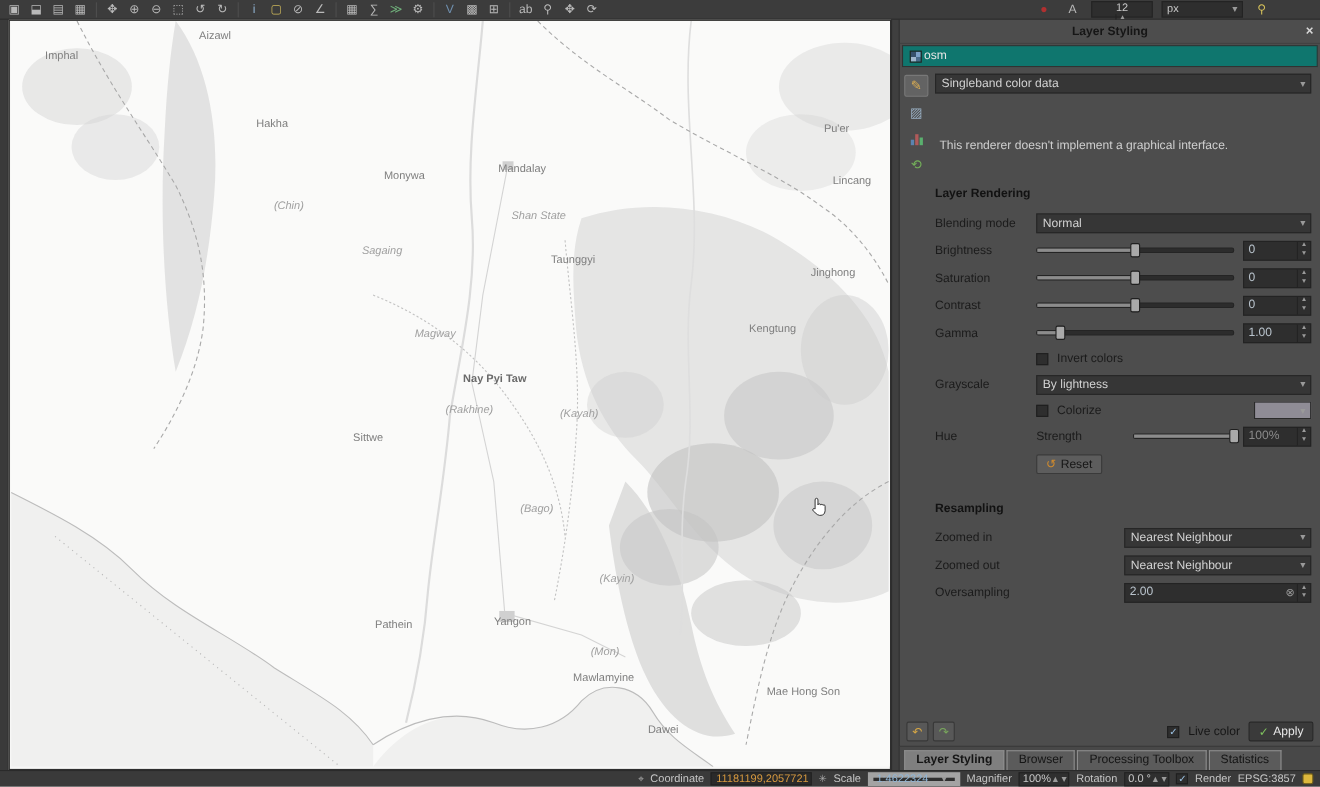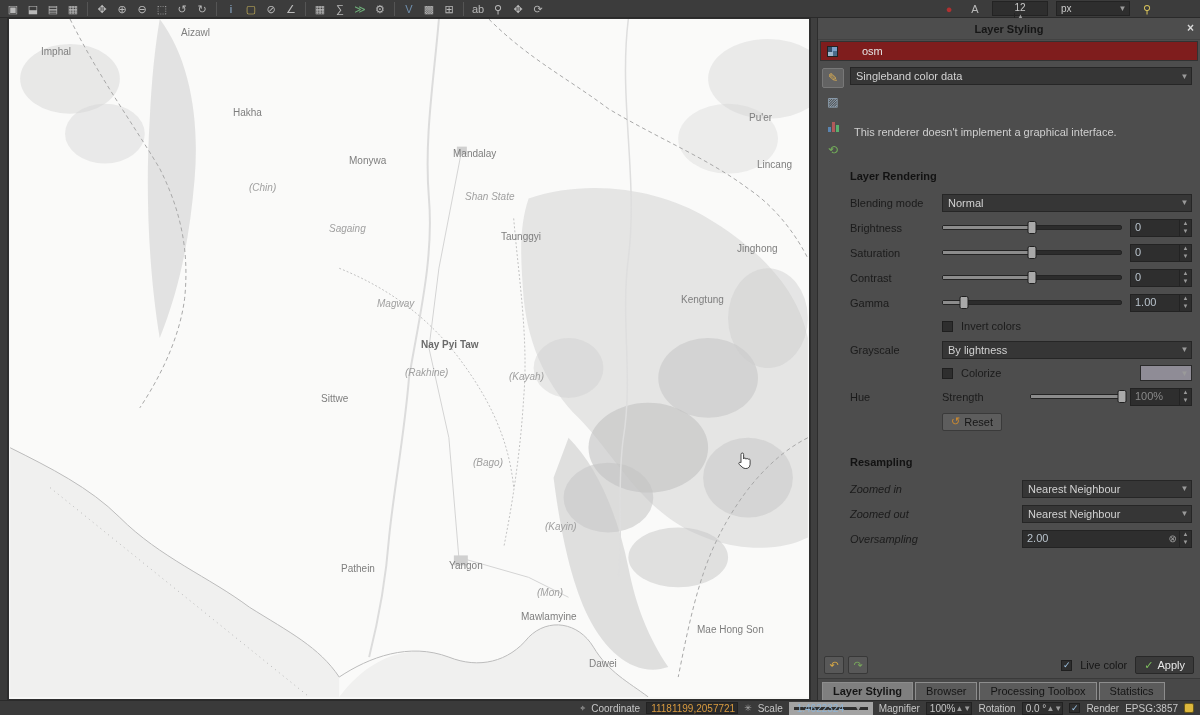--- a/index.html
+++ b/index.html
@@ -32,22 +32,22 @@
   .mlabel.capital { color:#6a6a6a; font-weight:bold; }
   .cursor { position:absolute; left:727px; top:432px; }
   .splitter { width:8px; background:#3f3f3f; border-left:1px solid #2d2d2d; border-right:1px solid #2d2d2d; }
 
   
   .right { flex:1; display:flex; flex-direction:column; background:#4d4d4d; min-width:0; }
   .panel-title { height:22px; display:flex; align-items:center; justify-content:center;
                  position:relative; color:#161616; font-size:11px; font-weight:bold;
                  border-bottom:1px solid #424242; flex:0 0 22px; }
   .panel-close { position:absolute; right:6px; top:3px; color:#d8d8d8; font-size:12px; cursor:default; }
-  .layer-row { height:20px; margin:1px 2px; background:#7f1d1d; border:1px solid #323232;
-               display:flex; align-items:center; gap:24px; padding:0 6px; flex:0 0 20px;text-align:right; }
+  .layer-row { height:20px; margin:1px 2px; background:#0f766e; border:1px solid #323232;
+               display:flex; align-items:center; gap:2px; padding:0 6px; flex:0 0 20px;text-align:right; }
   .raster-ic { width:11px; height:11px; background:
       conic-gradient(#7ca0c7 25%, #4a6b8a 0 50%, #9fb6cc 0 75%, #36506b 0); border:1px solid #222; }
   .layer-name { color:#e4e4e4; font-size:11px; }
 
   .panel-body { flex:1; display:flex; min-height:0; }
   .iconcol { width:30px; display:flex; flex-direction:column; align-items:center; padding-top:6px; gap:4px; }
   .pic { width:22px; height:20px; display:flex; align-items:center; justify-content:center;
          border-radius:2px; font-size:12px; }
   .pic.active { background:#636363; border:1px solid #787878; }
   .hist { display:flex; align-items:flex-end; gap:1px; height:11px; }
@@ -55,21 +55,21 @@
 
   .content { flex:1; padding:4px 8px 0 2px; display:flex; flex-direction:column; font-size:11px;
              color:#1b1b1b; min-width:0; }
   .dd { display:flex; align-items:center; background:#363636; border:1px solid #262626; height:18px; flex:1; min-width:0; }
   .dd .val { flex:1; padding:0 5px; color:#d2d2d2; font-size:11px; white-space:nowrap; overflow:hidden; }
   .msg { margin:40px 0 0 4px; color:#cfcfcf; font-size:11px; }
   .sect { margin:32px 0 8px 0; font-weight:bold; color:#121212; }
   .sect2 { margin:22px 0 8px 0; font-weight:bold; color:#121212; }
   .row { display:flex; align-items:center; height:25px; gap:8px; }
   .row .lab { width:84px; flex:0 0 84px; color:#1b1b1b; }
-  .row .lab2 { width:164px; flex:0 0 164px; color:#1b1b1b;font-style:italic; }
+  .row .lab2 { width:164px; flex:0 0 164px; color:#1b1b1b; }
   .slider { position:relative; height:15px; flex:1; max-width:180px; }
   .slider .track { position:absolute; left:0; right:0; top:5px; height:5px; background:#2c2c2c;
                    border:1px solid #242424; border-radius:2px; }
   .slider .fill { position:absolute; left:1px; top:6px; height:3px; width:var(--pos,50%); background:#8c8c8c; }
   .slider .handle { position:absolute; top:1px; left:var(--pos,50%); transform:translateX(-50%);
                     width:9px; height:13px; background:#a9a9a9; border:1px solid #1f1f1f; border-radius:2px; }
   .spin { display:flex; background:#2e2e2e; border:1px solid #232323; height:18px; width:62px; flex:0 0 62px; }
   .spin .val { flex:1; color:#b9c3cc; font-size:11px; padding:1px 4px; white-space:nowrap; overflow:hidden; }
   .spin.dim .val { color:#8a8a8a; }
   .cb { width:11px; height:11px; background:#2e2e2e; border:1px solid #1f1f1f; display:inline-flex;

